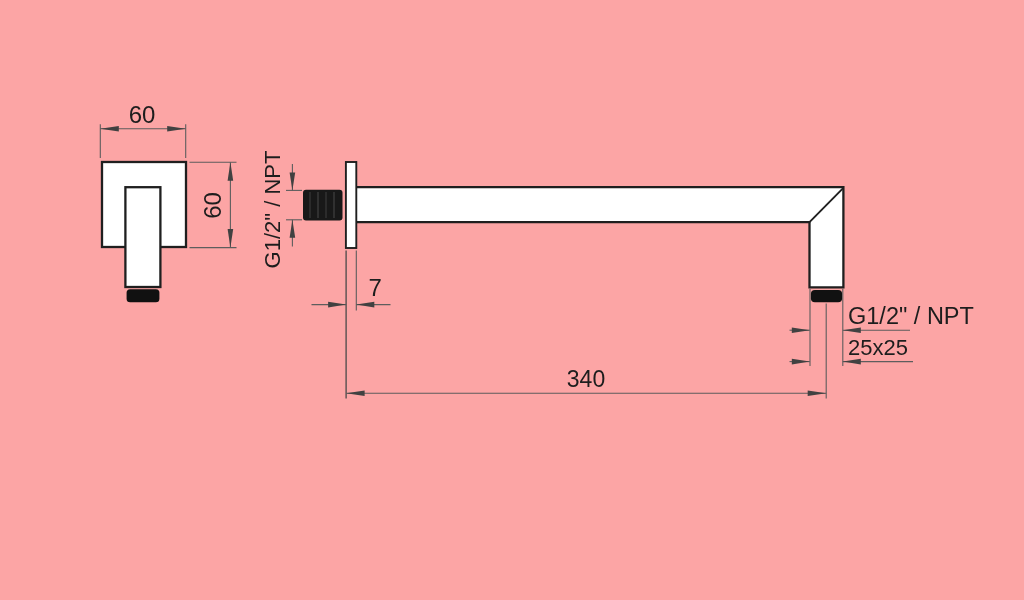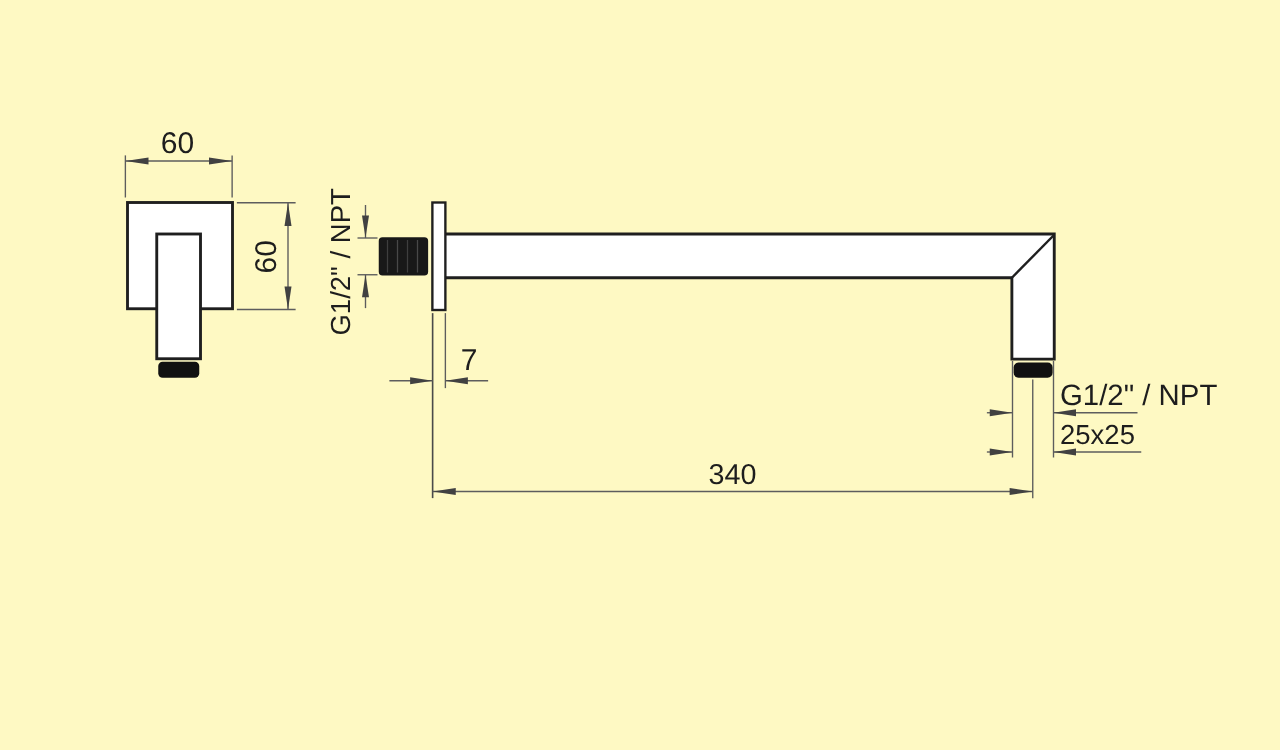--- a/index.html
+++ b/index.html
@@ -1,16 +1,16 @@
 <!DOCTYPE html>
 <html><head>
 <meta charset="utf-8">
 <style>
   html,body{margin:0;padding:0;background:#ffffff;}
-  .wrap{width:1024px;height:600px;position:relative;background:#fef9c3;overflow:hidden;}
+  .wrap{width:1024px;height:600px;position:relative;background:#fca5a5;overflow:hidden;}
   svg{position:absolute;left:0;top:0;}
   text{font-family:"Liberation Sans",sans-serif;fill:#1d1d1d;}
 </style>
 </head>
 <body>
 <div class="wrap">
 <svg width="1024" height="600" viewBox="0 0 1024 600">
 
   <rect x="102" y="162" width="84" height="85" fill="#ffffff" stroke="#1f1f1f" stroke-width="2.3"></rect>
 

